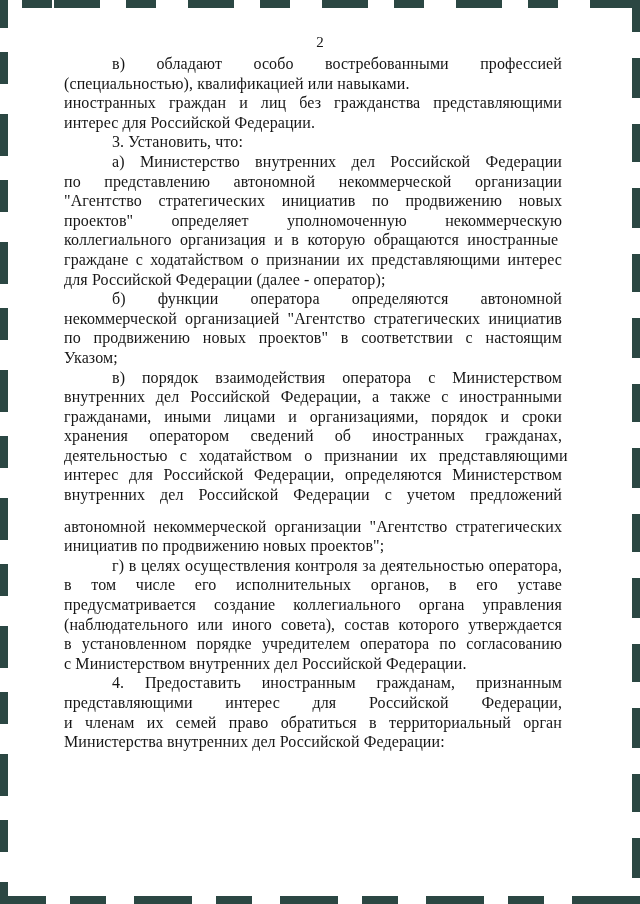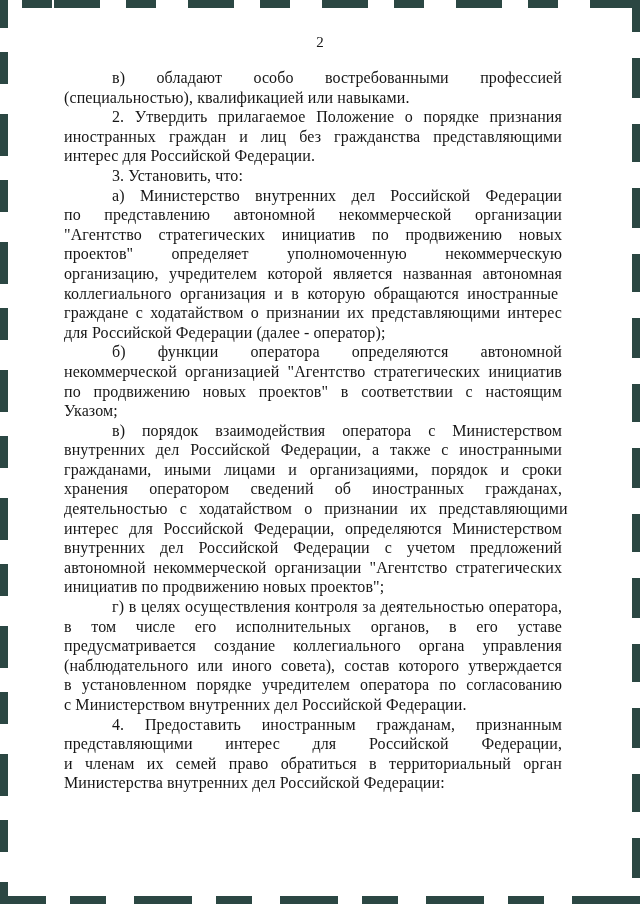--- a/index.html
+++ b/index.html
@@ -50,21 +50,21 @@
     position: absolute;
     top: 32px;
     left: 0;
     right: 0;
     text-align: center;
     font-size: 15px;
     line-height: 20px;
   }
   .body-text {
     position: absolute;
-    top: 68px;
+    top: 54px;
     left: 64px;
     width: 498px;
   }
   .line {
     font-size: 16px;
     line-height: 19.6px;
     height: 19.6px;
     white-space: nowrap;
     text-align: left;
     letter-spacing: 0.1px;
@@ -78,44 +78,42 @@
   <div class="edge edge-top"></div>
   <div class="edge edge-bottom"></div>
   <div class="edge edge-left"></div>
   <div class="edge edge-right"></div>
 
   <div class="page-number">2</div>
 
   <div class="body-text">
       <div class="line indent" style="word-spacing: 27.2539px;"><span>в) обладают особо востребованными профессией</span></div>
       <div class="line"><span>(специальностью), квалификацией или навыками.</span></div>
-      <div class="line indent" style="word-spacing: 6.54948px;"><span>2. Утвердить прилагаемое Положение о порядке признания</span></div>
       <div class="line" style="word-spacing: 8.91667px;"><span>иностранных граждан и лиц без гражданства представляющими</span></div>
       <div class="line"><span>интерес для Российской Федерации.</span></div>
       <div class="line indent"><span>3. Установить, что:</span></div>
       <div class="line indent" style="word-spacing: 11.2156px;"><span>а) Министерство внутренних дел Российской Федерации</span></div>
       <div class="line" style="word-spacing: 19.4102px;"><span>по представлению автономной некоммерческой организации</span></div>
       <div class="line" style="word-spacing: 12.5938px;"><span>"Агентство стратегических инициатив по продвижению новых</span></div>
       <div class="line" style="word-spacing: 34.2083px;"><span>проектов" определяет уполномоченную некоммерческую</span></div>
-      <div class="line" style="word-spacing: 6.44062px;"><span>организацию, учредителем которой является названная автономная</span></div>
       <div class="line" style="word-spacing: 4.32552px;"><span>коллегиального организация и в которую обращаются иностранные</span></div>
       <div class="line" style="word-spacing: 3.24554px; text-align: center;"><span>граждане с ходатайством о признании их представляющими интерес</span></div>
       <div class="line"><span>для Российской Федерации (далее - оператор);</span></div>
       <div class="line indent" style="word-spacing: 27.9805px;"><span>б) функции оператора определяются автономной</span></div>
       <div class="line" style="word-spacing: 4.15625px;"><span>некоммерческой организацией "Агентство стратегических инициатив</span></div>
       <div class="line" style="word-spacing: 8.64509px;"><span>по продвижению новых проектов" в соответствии с настоящим</span></div>
       <div class="line"><span>Указом;</span></div>
       <div class="line indent" style="word-spacing: 12.7594px;"><span>в) порядок взаимодействия оператора с Министерством</span></div>
       <div class="line" style="word-spacing: 6.66741px;"><span>внутренних дел Российской Федерации, а также с иностранными</span></div>
       <div class="line" style="word-spacing: 8.67634px;"><span>гражданами, иными лицами и организациями, порядок и сроки</span></div>
       <div class="line" style="word-spacing: 17.0906px;"><span>хранения оператором сведений об иностранных гражданах,</span></div>
       <div class="line" style="word-spacing: 7.95833px;"><span>деятельностью с ходатайством о признании их представляющими</span></div>
       <div class="line" style="word-spacing: 6.475px;"><span>интерес для Российской Федерации, определяются Министерством</span></div>
       <div class="line" style="word-spacing: 10.8333px;"><span>внутренних дел Российской Федерации с учетом предложений</span></div>
-      <div class="line" style="word-spacing: 3.94922px;"><span>автономной некоммерческой организации "Агентство стратегических</span></div>
+      <div class="line" style="word-spacing: 3.94922px; margin-top: 12px;"><span>автономной некоммерческой организации "Агентство стратегических</span></div>
       <div class="line"><span>инициатив по продвижению новых проектов";</span></div>
       <div class="line indent" style="word-spacing: 0.506696px; font-family: Liberation Serif, serif;"><span>г) в целях осуществления контроля за деятельностью оператора,</span></div>
       <div class="line" style="word-spacing: 15.5254px;"><span>в том числе его исполнительных органов, в его уставе</span></div>
       <div class="line" style="word-spacing: 13.7617px;"><span>предусматривается создание коллегиального органа управления</span></div>
       <div class="line" style="word-spacing: 5.0625px;"><span>(наблюдательного или иного совета), состав которого утверждается</span></div>
       <div class="line" style="word-spacing: 6.02865px;"><span>в установленном порядке учредителем оператора по согласованию</span></div>
       <div class="line"><span>с Министерством внутренних дел Российской Федерации.</span></div>
       <div class="line indent" style="word-spacing: 16.6328px;"><span>4. Предоставить иностранным гражданам, признанным</span></div>
       <div class="line" style="word-spacing: 28.543px;"><span>представляющими интерес для Российской Федерации,</span></div>
       <div class="line" style="word-spacing: 8.19141px;"><span>и членам их семей право обратиться в территориальный орган</span></div>

